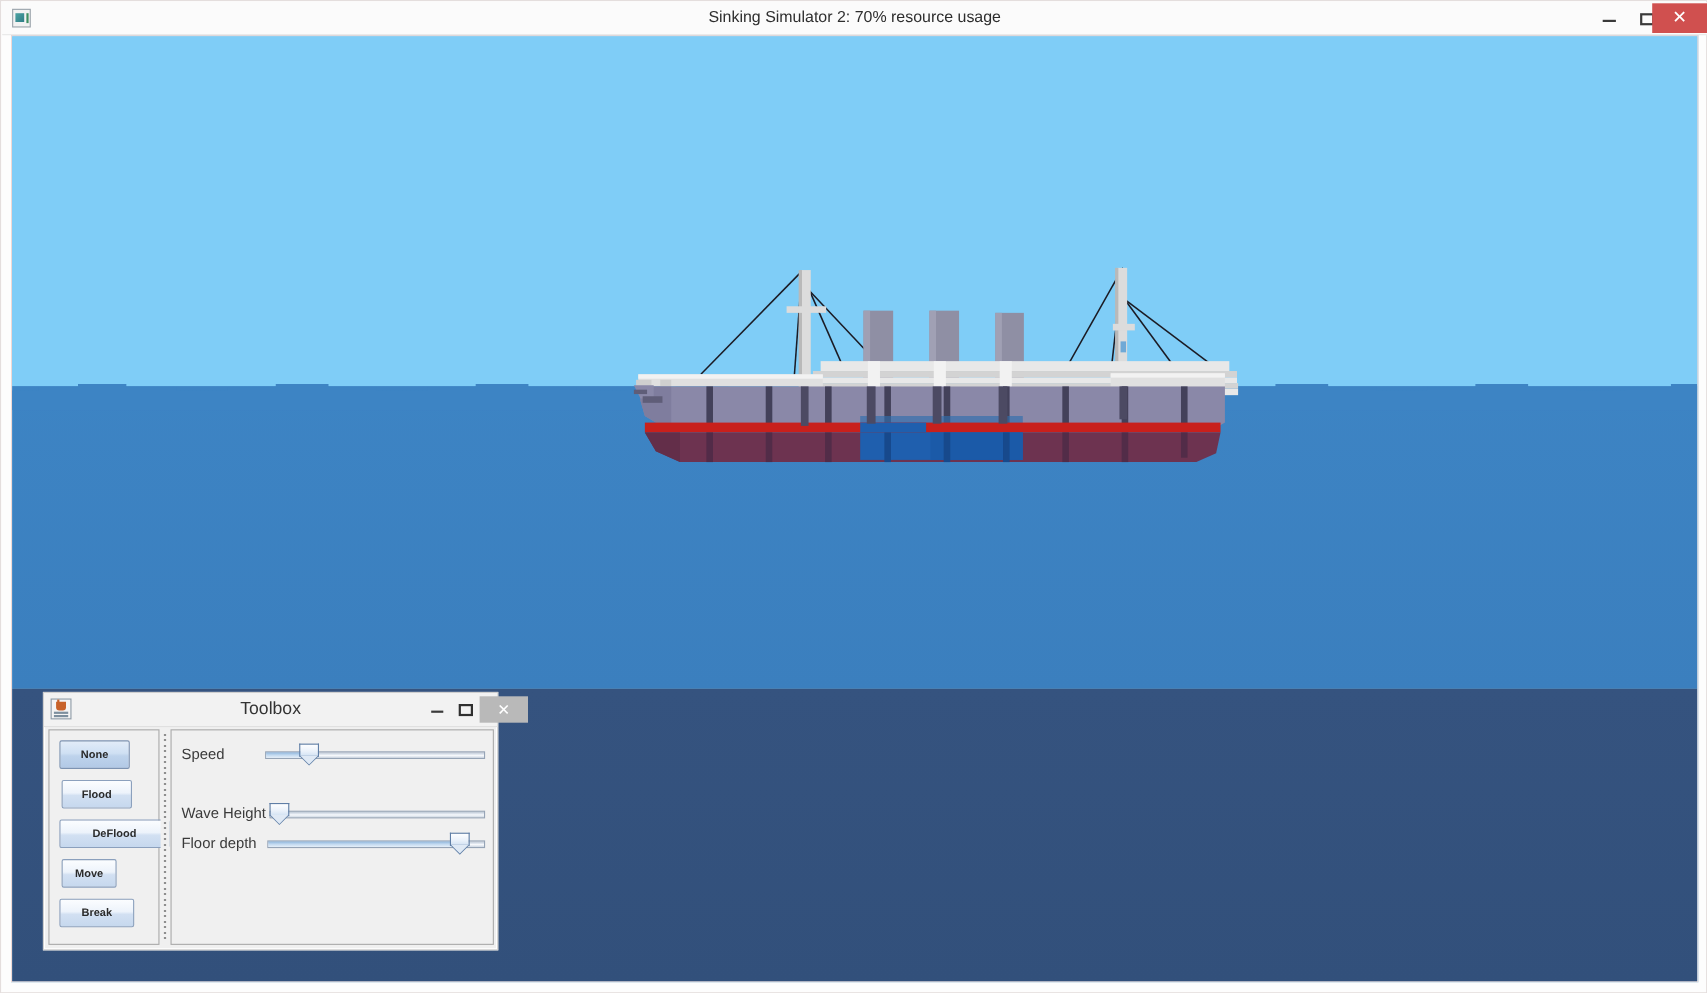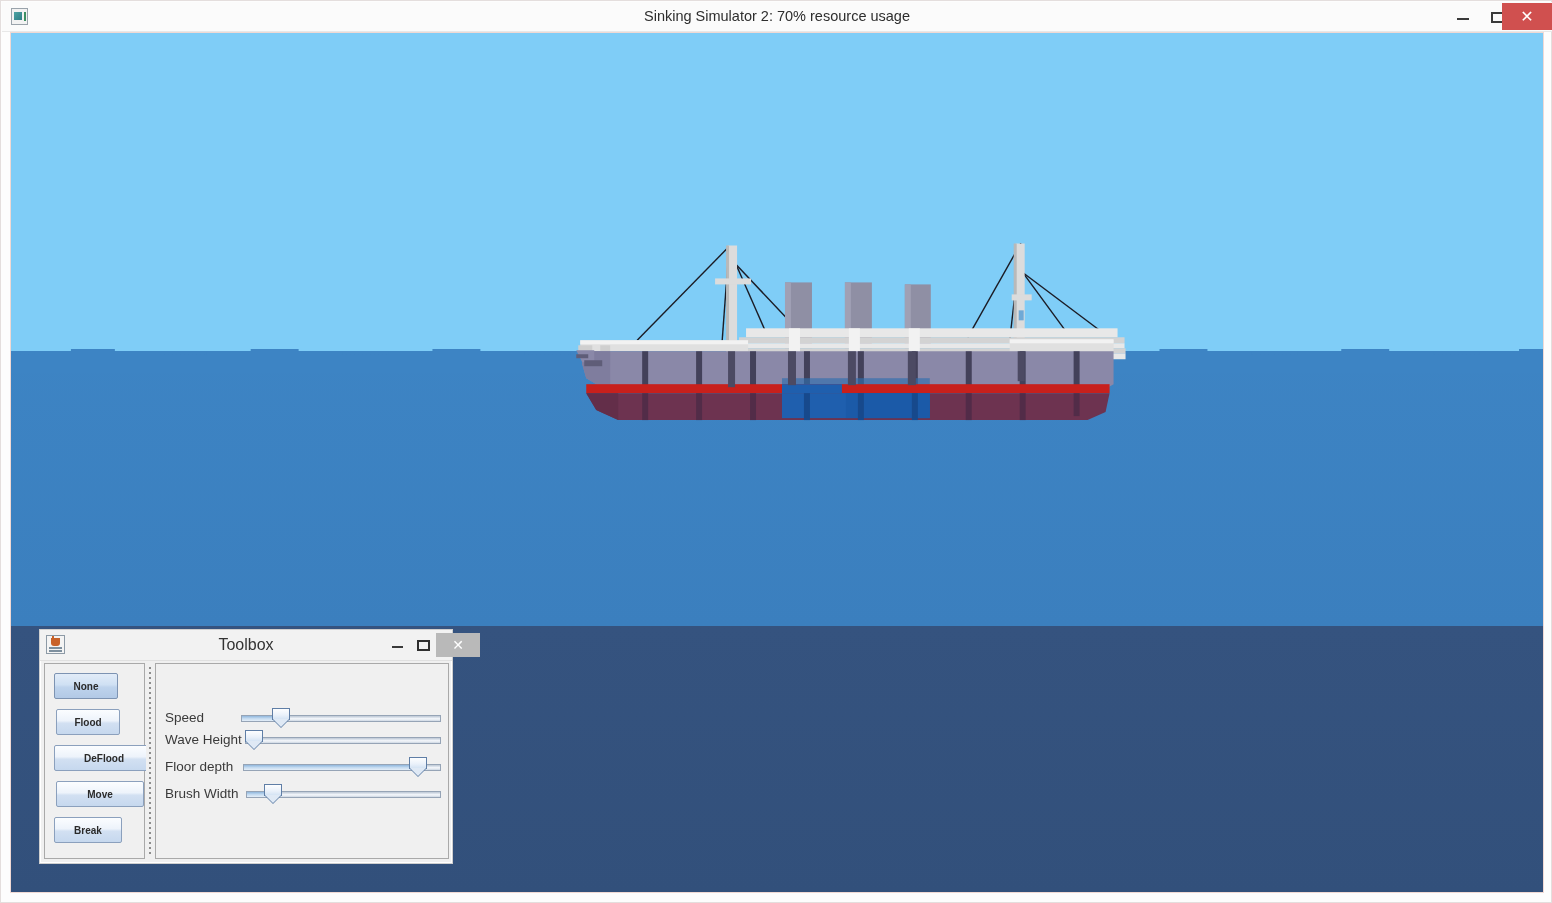--- a/index.html
+++ b/index.html
@@ -435,30 +435,30 @@
       </button>
       <div id="tb-close-box">
         <span class="glyph">✕</span>
       </div>
     </div>
 
     <div id="tool-left-panel">
         <button class="tool-button selected" style="left: 9px; top: 9px; width: 64px;">None</button>
         <button class="tool-button" style="left: 11px; top: 45px; width: 64px;">Flood</button>
         <button class="tool-button" style="left: 9px; top: 81px; width: 100px;">DeFlood</button>
-        <button class="tool-button" style="left: 11px; top: 117px; width: 88px;">Move</button>
+        <button class="tool-button" style="left: 11px; top: 117px; width: 50px;">Move</button>
         <button class="tool-button" style="left: 9px; top: 153px; width: 68px;">Break</button>
       </div>
 
     <div id="split-divider">
       <div class="dots"></div>
     </div>
 
     <div id="tool-right-panel">
-        <div class="slider-row" style="top: 8px; margin-top: 32px;">
+        <div class="slider-row" style="top: 8px;">
           <div class="slider-label">Speed</div>
           <div class="slider-widget" style="left: 85px; width: 200px;">
             <div class="slider-track"></div>
             <div class="slider-fill" style="width: 39px;"></div>
             <div class="slider-thumb" style="left: 31px;">
               <div class="body"></div>
               <div class="tip"></div>
               <div class="tip-in"></div>
             </div>
           </div>
@@ -479,28 +479,16 @@
           <div class="slider-label">Wave Height</div>
           <div class="slider-widget" style="left: 89px; width: 196px;">
             <div class="slider-track"></div>
             <div class="slider-thumb" style="left: 0px;">
               <div class="body"></div>
               <div class="tip"></div>
               <div class="tip-in"></div>
             </div>
           </div>
         </div>
-        <div class="slider-row" style="top: 116px;">
-          <div class="slider-label">Brush Width</div>
-          <div class="slider-widget" style="left: 90px; width: 195px;">
-            <div class="slider-track"></div>
-            <div class="slider-fill" style="width: 26px;"></div>
-            <div class="slider-thumb" style="left: 18px;">
-              <div class="body"></div>
-              <div class="tip"></div>
-              <div class="tip-in"></div>
-            </div>
-          </div>
-        </div>
       </div>
   </div>
 
 </div>
 
 </body></html>

